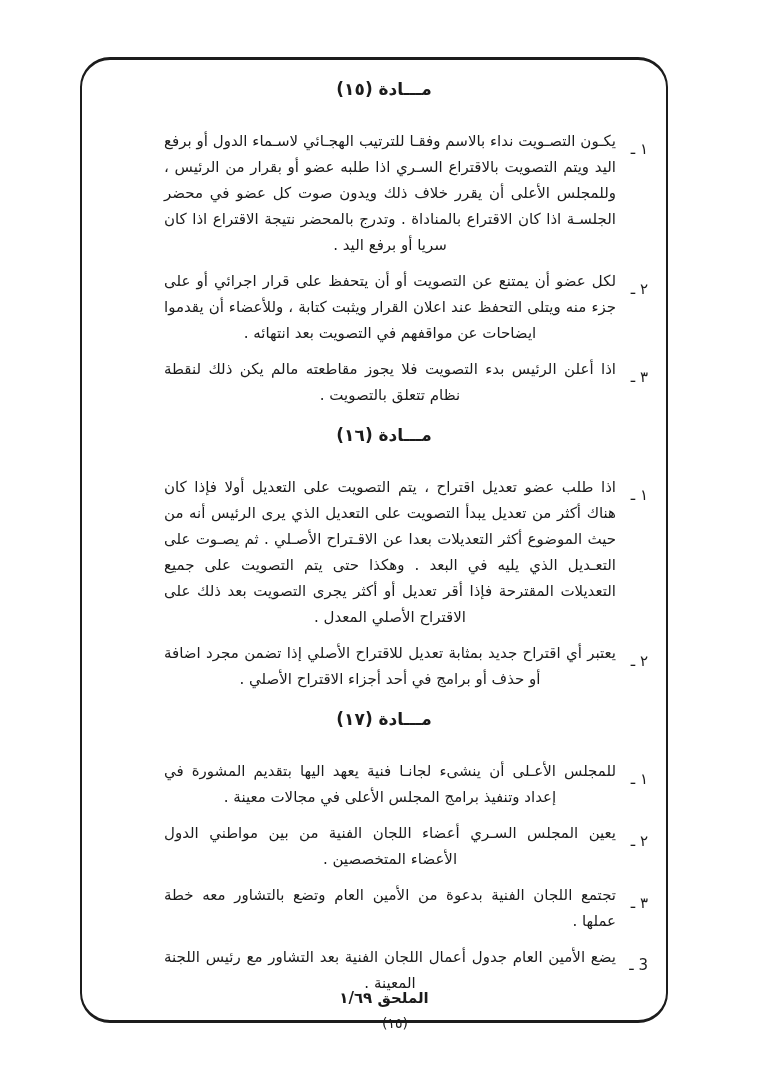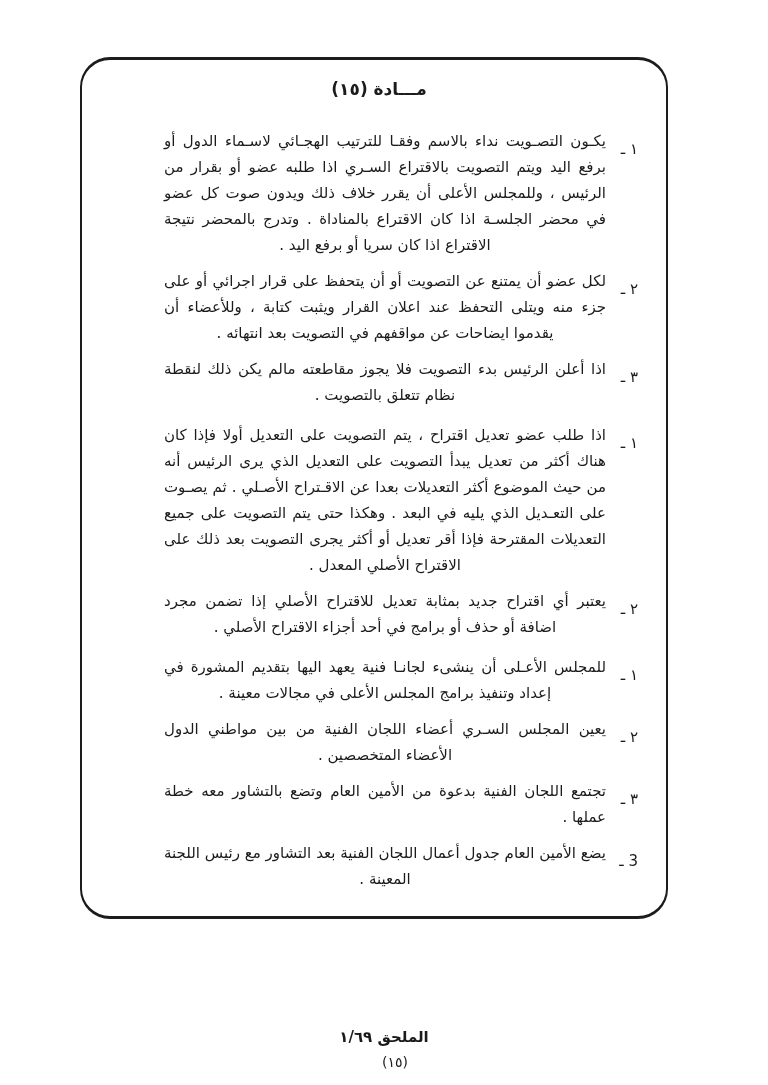--- a/index.html
+++ b/index.html
@@ -23,21 +23,21 @@
     position: absolute;
     left: 80px;
     top: 57px;
     width: 588px;
     min-height: 852px;
     box-sizing: border-box;
     border: 2px solid #1c1c1c;
     border-top-width: 3px;
     border-bottom-width: 3px;
     border-radius: 30px;
-    padding: 16px 28px 10px 38px;
+    padding: 16px 18px 10px 38px;
     background: #ffffff;
   }
   .article { margin-bottom: 14px; }
   .article-title {
     text-align: center;
     font-weight: bold;
     font-size: 17px;
     line-height: 26px;
     margin: 0 0 26px 0;
     letter-spacing: 0.5px;
@@ -60,21 +60,21 @@
     text-align: justify;
     margin-left: 44px;
   }
   .item-text.multiline {
     text-align-last: center;
   }
   .footer {
     position: absolute;
     left: 0;
     right: 0;
-    top: 1027px;
+    top: 988px;
     text-align: center;
     direction: rtl;
   }
   .footer-annex {
     font-weight: bold;
     font-size: 15px;
     line-height: 20px;
   }
   .footer-pagenum {
     font-size: 14px;
@@ -104,34 +104,36 @@
   </div>
 
   <div class="item">
     <span class="item-num">٣ ـ</span>
     <div class="item-text multiline">اذا أعلن الرئيس بدء التصويت فلا يجوز مقاطعته مالم يكن ذلك لنقطة نظام تتعلق بالتصويت .</div>
   </div>
 </div>
   </div>
 
   <div class="article">
+    <div class="article-title">مـــادة (١٦)</div>
     <div class="article-items">
   <div class="item">
     <span class="item-num">١ ـ</span>
     <div class="item-text multiline">اذا طلب عضو تعديل اقتراح ، يتم التصويت على التعديل أولا فإذا كان هناك أكثر من تعديل يبدأ التصويت على التعديل الذي يرى الرئيس أنه من حيث الموضوع أكثر التعديلات بعدا عن الاقـتراح الأصـلي . ثم يصـوت على التعـديل الذي يليه في البعد . وهكذا حتى يتم التصويت على جميع التعديلات المقترحة فإذا أقر تعديل أو أكثر يجرى التصويت بعد ذلك على الاقتراح الأصلي المعدل .</div>
   </div>
 
   <div class="item">
     <span class="item-num">٢ ـ</span>
     <div class="item-text multiline">يعتبر أي اقتراح جديد بمثابة تعديل للاقتراح الأصلي إذا تضمن مجرد اضافة أو حذف أو برامج في أحد أجزاء الاقتراح الأصلي .</div>
   </div>
 </div>
   </div>
 
   <div class="article">
+    <div class="article-title">مـــادة (١٧)</div>
     <div class="article-items">
   <div class="item">
     <span class="item-num">١ ـ</span>
     <div class="item-text multiline">للمجلس الأعـلى أن ينشىء لجانـا فنية يعهد اليها بتقديم المشورة في إعداد وتنفيذ برامج المجلس الأعلى في مجالات معينة .</div>
   </div>
 
   <div class="item">
     <span class="item-num">٢ ـ</span>
     <div class="item-text multiline">يعين المجلس السـري أعضاء اللجان الفنية من بين مواطني الدول الأعضاء المتخصصين .</div>
   </div>

